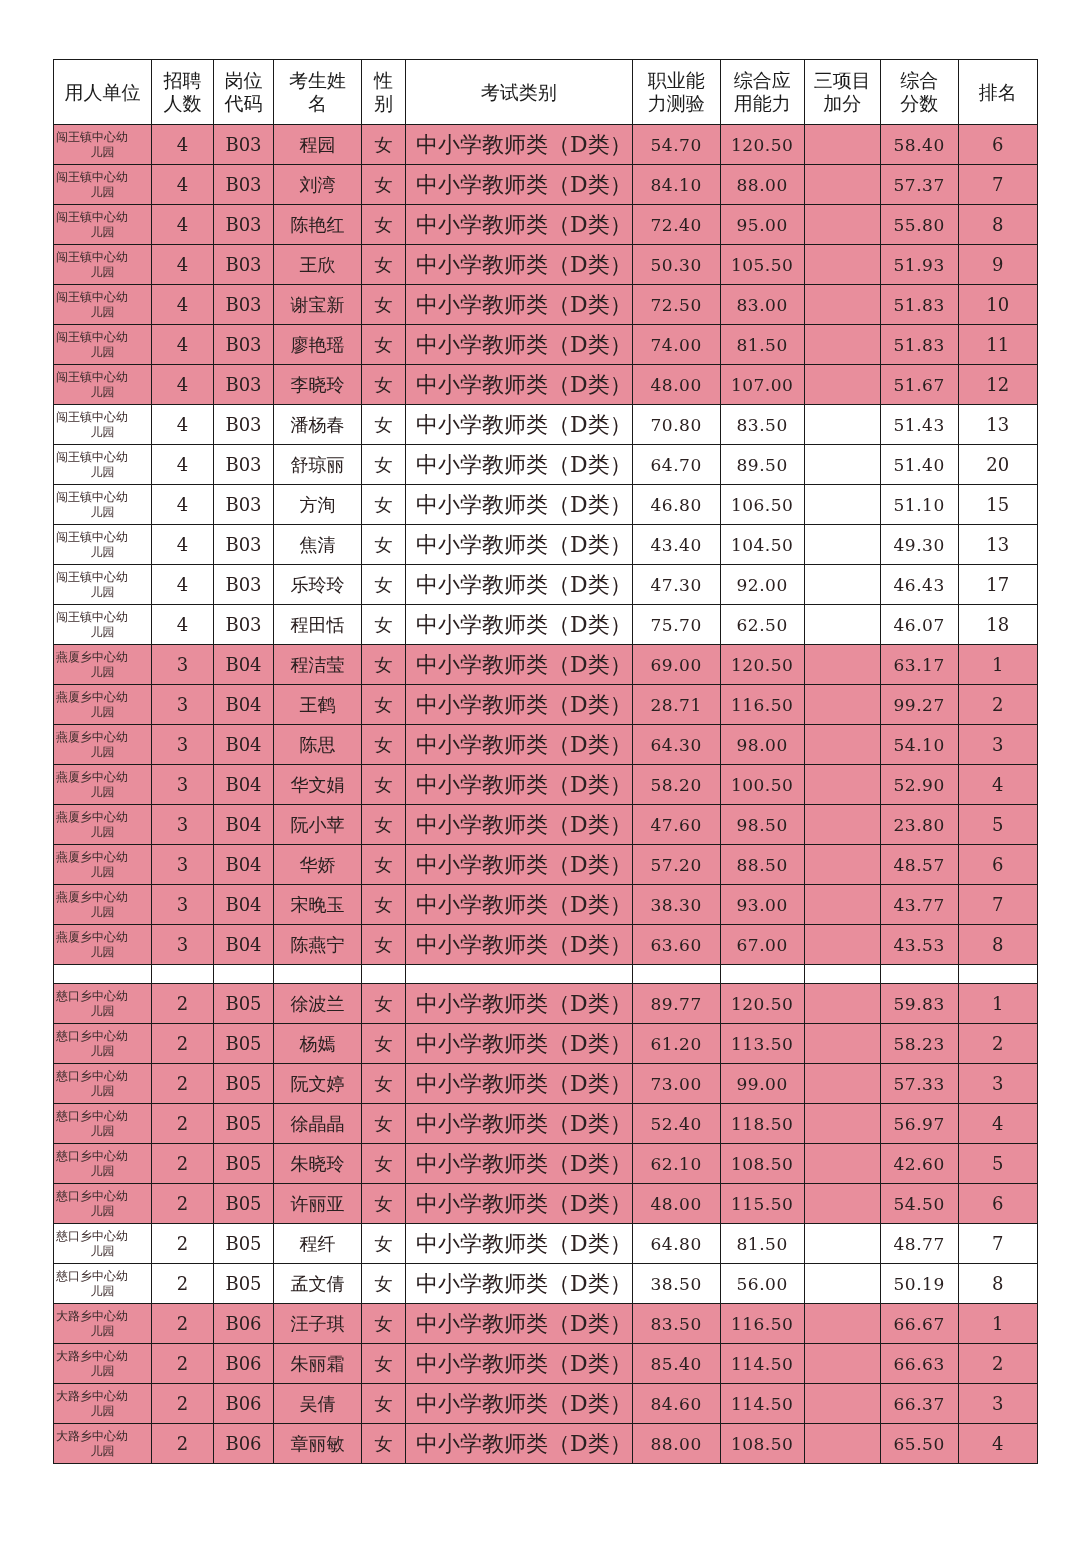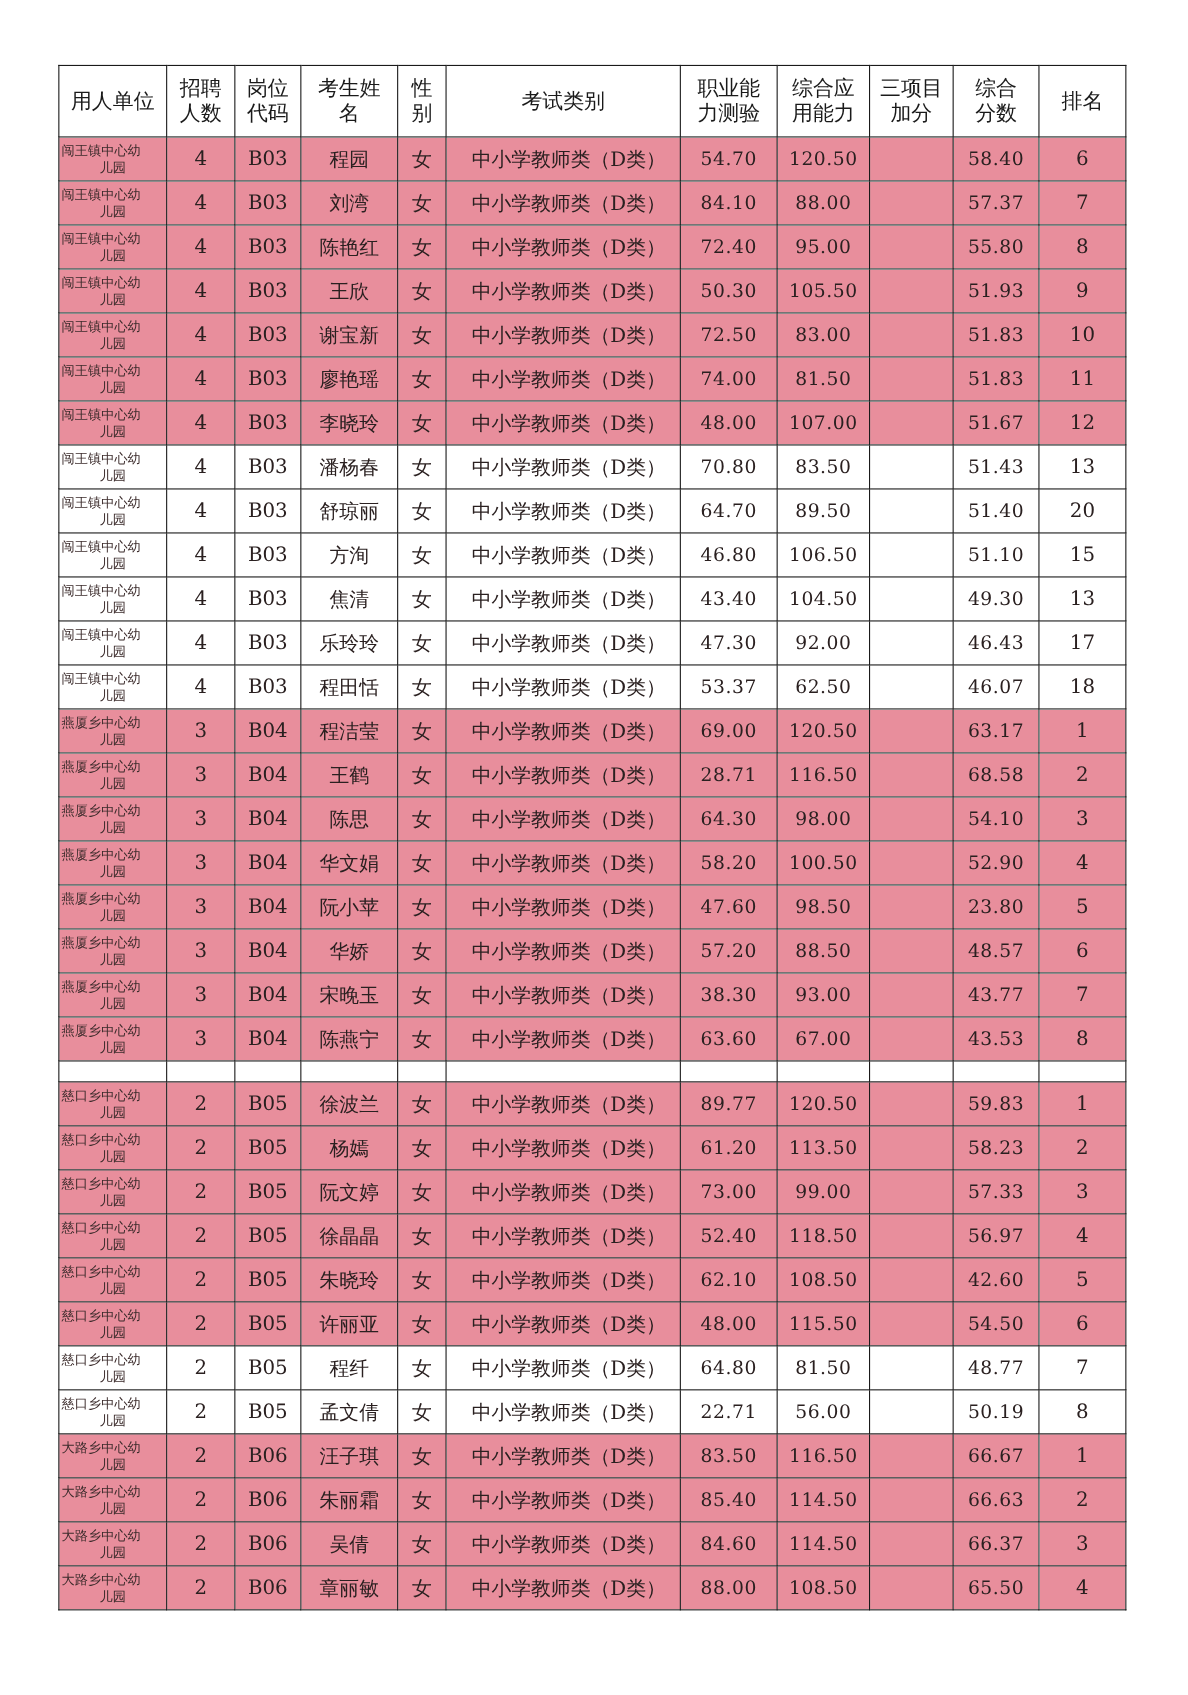--- a/index.html
+++ b/index.html
@@ -7,21 +7,21 @@
   .page { position: absolute; left: 53px; top: 59px; }
   table { border-collapse: collapse; table-layout: fixed; }
   td, th { border: 1.5px solid #1a1a1a; text-align: center; vertical-align: middle; padding: 0; overflow: hidden; white-space: nowrap; }
   th { height: 64px; font-weight: normal; font-size: 19px; line-height: 23px; white-space: normal; background: #ffffff; color: #1a1a1a; }
   td { height: 39px; font-size: 18px; }
   tr.hl td { background: #e88e9c; }
   tr.plain td { background: #ffffff; }
   tr.spacer td { height: 18px; background: #ffffff; }
   td.unit { font-size: 12px; line-height: 15px; white-space: normal; text-align: center; padding: 0 2px; color: #3a2a2a; }
   td.unit span.l1 { display: block; text-align: left; }
-  td.cat { text-align: center; padding-left: 10px; font-size: 18px; margin-top: 48px; }
+  td.cat { text-align: center; padding-left: 10px; font-size: 22px; margin-top: 48px; }
   td.num { font-family: "DejaVu Serif", serif; font-size: 17px; letter-spacing: 0.5px; }
 </style>
 </head>
 <body>
 
 <div class="page">
   <table>
     <colgroup>
       <col style="width:98px">
         <col style="width:62px">
@@ -276,21 +276,21 @@
         <tr class="plain">
           <td class="unit">
             <span class="l1" style="display: block;">闯王镇中心幼</span>
             <span class="l2" style="display: block;">儿园</span>
           </td>
           <td>4</td>
           <td>B03</td>
           <td>程田恬</td>
           <td>女</td>
           <td class="cat">中小学教师类（D类）</td>
-          <td class="num">53.37</td>
+          <td class="num">75.70</td>
           <td class="num">62.50</td>
           <td class="num"></td>
           <td class="num">46.07</td>
           <td>18</td>
         </tr>
         <tr class="hl">
           <td class="unit">
             <span class="l1" style="display: block;">燕厦乡中心幼</span>
             <span class="l2" style="display: block;">儿园</span>
           </td>
@@ -311,21 +311,21 @@
             <span class="l2" style="display: block;">儿园</span>
           </td>
           <td>3</td>
           <td>B04</td>
           <td>王鹤</td>
           <td>女</td>
           <td class="cat">中小学教师类（D类）</td>
           <td class="num">28.71</td>
           <td class="num">116.50</td>
           <td class="num"></td>
-          <td class="num">68.58</td>
+          <td class="num">99.27</td>
           <td>2</td>
         </tr>
         <tr class="hl">
           <td class="unit">
             <span class="l1" style="display: block;">燕厦乡中心幼</span>
             <span class="l2" style="display: block;">儿园</span>
           </td>
           <td>3</td>
           <td>B04</td>
           <td>陈思</td>
@@ -545,21 +545,21 @@
         <tr class="plain">
           <td class="unit">
             <span class="l1" style="display: block;">慈口乡中心幼</span>
             <span class="l2" style="display: block;">儿园</span>
           </td>
           <td>2</td>
           <td>B05</td>
           <td>孟文倩</td>
           <td>女</td>
           <td class="cat">中小学教师类（D类）</td>
-          <td class="num">22.71</td>
+          <td class="num">38.50</td>
           <td class="num">56.00</td>
           <td class="num"></td>
           <td class="num">50.19</td>
           <td>8</td>
         </tr>
         <tr class="hl">
           <td class="unit">
             <span class="l1" style="display: block;">大路乡中心幼</span>
             <span class="l2" style="display: block;">儿园</span>
           </td>

